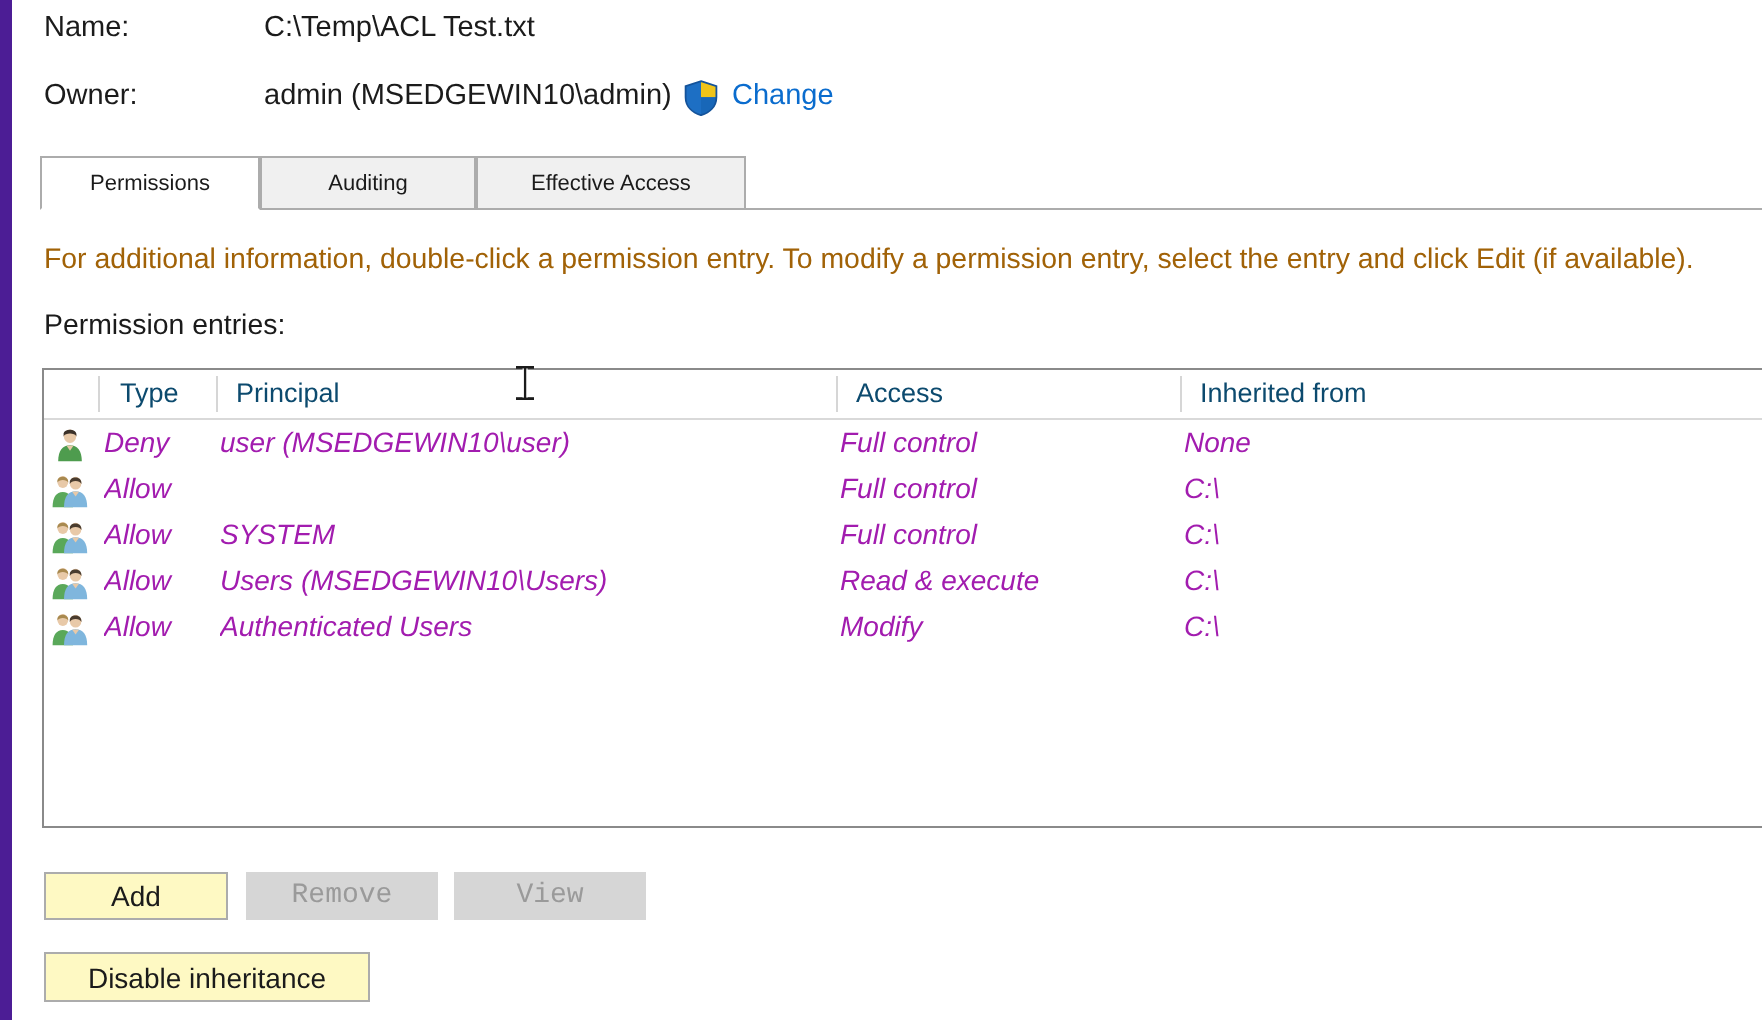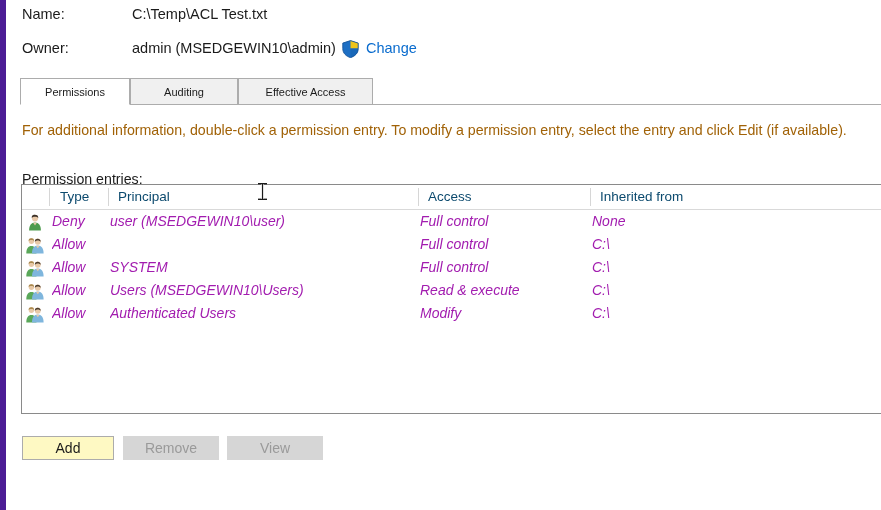--- a/index.html
+++ b/index.html
@@ -97,21 +97,20 @@
     font-size: 14.2px;
     color: #a16207;
     white-space: nowrap;
   }
   #entries-label {
     position: absolute;
     left: 16px;
     top: 155px;
     font-size: 14.2px;
     color: #1b1b1b;
-    margin-top: 16px;
   }
 
   
   #listbox {
     position: absolute;
     left: 15px;
     top: 184px;
     width: 880px;
     height: 230px;
     border: 1px solid #8a8a8a;
@@ -192,20 +191,21 @@
     text-align: center;
     cursor: pointer;
     font-family: "Liberation Sans", sans-serif;
     padding: 0;
   }
   .btn.disabled {
     color: #9a9a9a;
     background: #d6d6d6;
     border-color: #d6d6d6;
     cursor: default;
+    font-family: Liberation Mono, monospace;
   }
 
   #btn-add       { left: 16px;  top: 436px; width: 92px; height: 24px; }
   #btn-remove    { left: 117px; top: 436px; width: 96px; height: 24px; }
   #btn-view      { left: 221px; top: 436px; width: 96px; height: 24px; }
   #btn-disable   { left: 16px;  top: 476px; width: 163px; height: 25px; }
 
   
   #ibeam-cursor {
     position: absolute;
@@ -346,20 +346,21 @@
           <div class="cell c-prin">Authenticated Users</div>
           <div class="cell c-acc">Modify</div>
           <div class="cell c-inh">C:\</div>
         </div>
       </div>
   </div>
 
   <button class="btn" id="btn-add">Add</button>
   <button class="btn disabled" id="btn-remove" disabled="">Remove</button>
   <button class="btn disabled" id="btn-view" disabled="">View</button>
+  <button class="btn" id="btn-disable">Disable inheritance</button>
 
   <div id="ibeam-cursor">
     <svg width="9" height="17" viewBox="0 0 9 17">
       <g fill="#1b1b1b">
         <rect x="0" y="0" width="9" height="1.4"></rect>
         <rect x="3.8" y="1" width="1.5" height="15"></rect>
         <rect x="0" y="15.6" width="9" height="1.4"></rect>
       </g>
       <g fill="#ffffff">
         <rect x="3.3" y="1.2" width="0.6" height="14.6"></rect>

